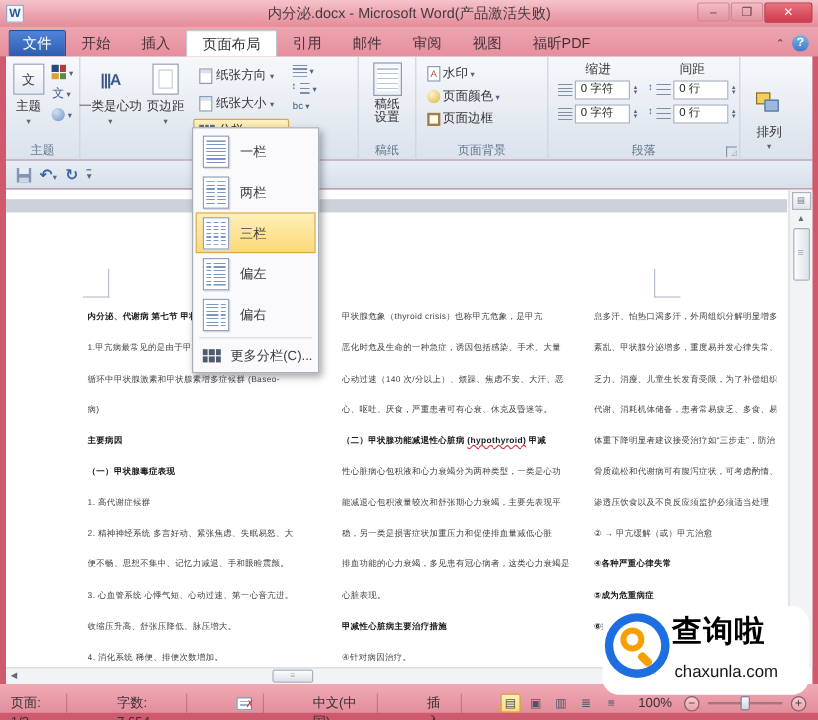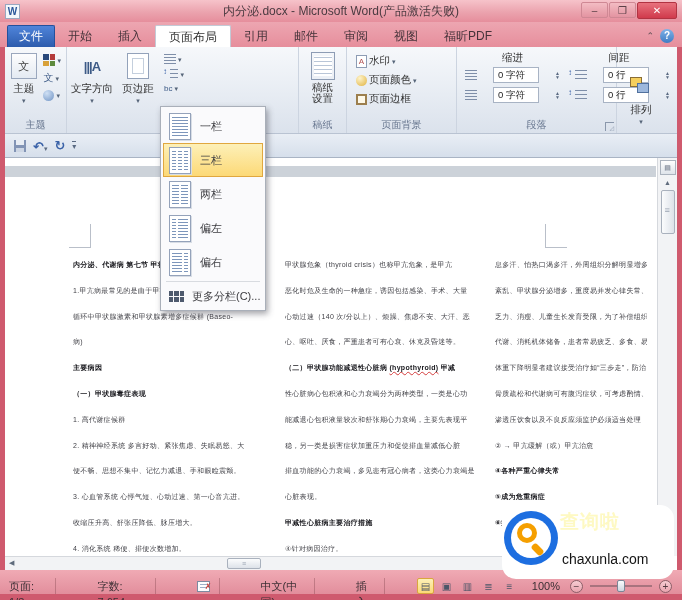--- a/index.html
+++ b/index.html
@@ -75,21 +75,21 @@
   .indico { width:12px; height:10px; background:repeating-linear-gradient(#7e8ea8 0 1px,transparent 1px 3px); }
   .spacico { width:12px; height:10px; background:repeating-linear-gradient(#7e8ea8 0 1px,transparent 1px 4px); position:relative; }
   .spacico:after { content:"↕"; position:absolute; left:-7px; top:-2px; font-size:8px; color:#3a62a8; }
   .arr-sq { width:22px; height:20px; position:relative; }
   .arr-sq i { position:absolute; width:12px; height:10px; border:1px solid #8a6d35; background:#f5cf5e; }
   .arr-sq i:nth-child(2) { left:7px; top:6px; background:#9db8dd; border-color:#51719e; }
 
   
   .pararows { display:flex; gap:8px; padding:2px 4px 0 6px; }
   .paracol .cap { font-size:10.5px; color:#333; margin-bottom:2px;text-align:center; }
-  .frow { display:flex; align-items:center; gap:16px; margin-bottom:4px; }
+  .frow { display:flex; align-items:center; gap:2px; margin-bottom:4px; }
   .field { width:46px; height:16px; background:#fff; border:1px solid #a8b3c4; font-size:9.5px;
     color:#222; line-height:14px; padding-left:4px; }
   .spin { display:flex; flex-direction:column; font-size:5px; color:#5a6a82; line-height:4px; }
   .launcher { position:absolute; right:2px; bottom:2px; width:9px; height:9px;
     border-left:1px solid #8a97ab; border-top:1px solid #8a97ab; }
   .launcher:after { content:"◿"; font-size:6px; color:#8a97ab; position:absolute; right:0; bottom:0; }
 
   
   .qat { position:absolute; top:134px; left:5px; right:5px; height:24px;
     background:linear-gradient(#e9eef5,#d6dfeb); border-bottom:1px solid #a9b4c4;
@@ -174,21 +174,21 @@
   .wmark { position:absolute; right:8px; top:505px; width:172px; height:74px; z-index:50; }
   .wmark .bg { position:absolute; inset:0; background:#fff; border-radius:14px; }
   .logo { position:absolute; left:2px; top:6px; width:54px; height:54px; border-radius:50%;
     background:#1d6ee0; }
   .logo .inner { position:absolute; inset:7px; border-radius:50%; background:#fff; }
   .logo .ring { position:absolute; left:13px; top:12px; width:20px; height:20px;
     border:5px solid #f59f00; border-radius:50%; }
   .logo .handle { position:absolute; left:30px; top:32px; width:7px; height:13px;
     background:#f59f00; border-radius:3px; transform:rotate(-45deg); }
   .wmtitle { position:absolute; left:58px; top:4px; font-family:"DejaVu Serif","Liberation Serif",serif;
-    font-size:19px; font-weight:bold; color:#fef9c3; letter-spacing:1px; }
+    font-size:25px; font-weight:bold; color:#000000; letter-spacing:1px; }
   .wmurl { position:absolute; left:60px; top:46px; font-size:14px; color:#141414; }
 </style>
 </head>
 <body>
 
 <div class="window">
 
   <div class="titlebar">
     <div class="wicon">W</div>
     <div class="title">内分泌.docx - Microsoft Word(产品激活失败)</div>
@@ -248,29 +248,53 @@
       </div>
       <div class="rg-label">主题</div>
     </div>
 
     <div class="rg" style="width:232px;">
       <div class="rg-body">
         <div class="bigbtn">
           <div class="bi">
               <span class="txtdir">|||A</span>
             </div>
-          <div class="bl">文字方向</div>
+          <div class="bl">一类是心功</div>
           <div class="dar">▾</div>
         </div>
         <div class="bigbtn">
           <div class="bi">
               <div class="marg"></div>
             </div>
           <div class="bl">页边距</div>
           <div class="dar">▾</div>
+        </div>
+        <div class="smallcol" style="width:80px;">
+          <div class="menubtn">
+              <span class="pgico"></span>
+              <span>纸张方向</span>
+              <span class="dar">▾</span>
+            </div>
+          <div class="menubtn">
+              <span class="pgico"></span>
+              <span>纸张大小</span>
+              <span class="dar">▾</span>
+            </div>
+          <div class="menubtn hl">
+              <span class="gridico">
+                <i></i>
+                <i></i>
+                <i></i>
+                <i></i>
+                <i></i>
+                <i></i>
+              </span>
+              <span>分栏</span>
+              <span class="dar">▾</span>
+            </div>
         </div>
         <div class="smallcol" style="width:26px;">
           <div class="sbtn">
               <span class="indico"></span>
               <span class="dar">▾</span>
             </div>
           <div class="sbtn">
               <span class="spacico" style="margin-left:6px;"></span>
               <span class="dar">▾</span>
             </div>
@@ -437,34 +461,34 @@
     </div>
   </div>
 
   <div class="colmenu">
     <div class="mi">
       <span class="colicon">
           <i></i>
         </span>
       <span class="mi-label">一栏</span>
     </div>
+    <div class="mi">
+      <span class="colicon">
+          <i></i>
+          <i></i>
+        </span>
+      <span class="mi-label">两栏</span>
+    </div>
     <div class="mi sel">
       <span class="colicon">
           <i></i>
           <i></i>
           <i></i>
         </span>
       <span class="mi-label">三栏</span>
-    </div>
-    <div class="mi">
-      <span class="colicon">
-          <i></i>
-          <i></i>
-        </span>
-      <span class="mi-label">两栏</span>
     </div>
     <div class="mi">
       <span class="colicon">
           <i></i>
           <i class="w2"></i>
         </span>
       <span class="mi-label">偏左</span>
     </div>
     <div class="mi">
       <span class="colicon">

